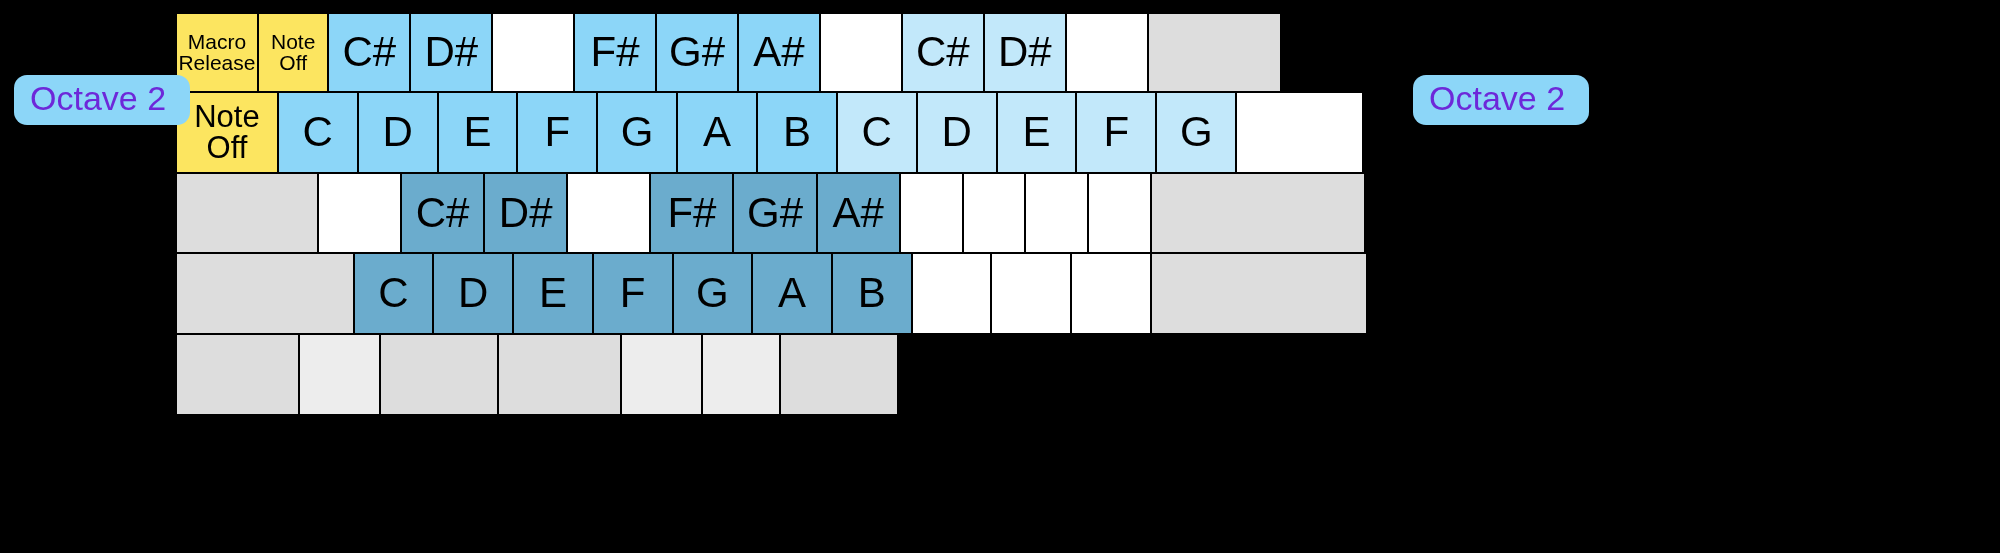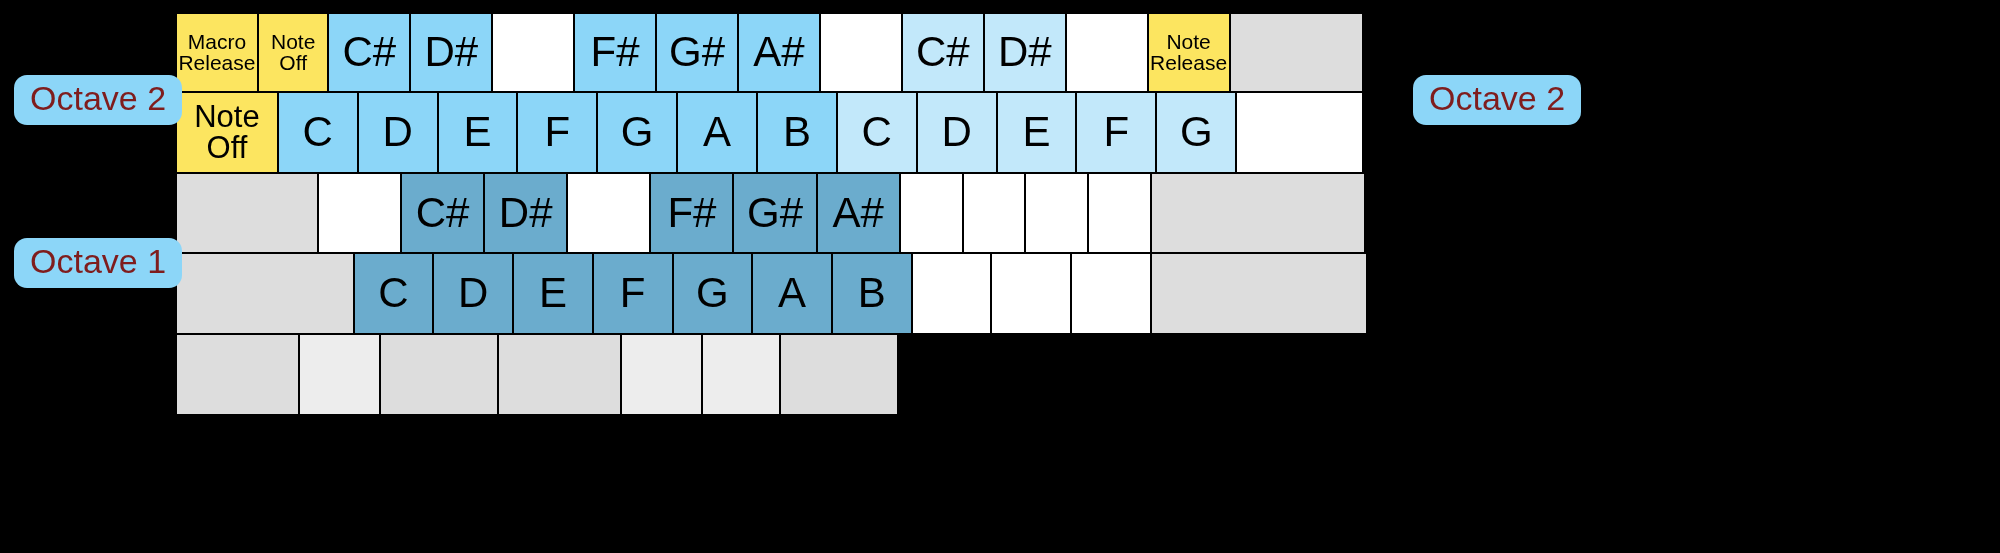--- a/index.html
+++ b/index.html
@@ -27,21 +27,21 @@
   .c-pink{background:#FFBDBD;}
 
   
   .t-small{font-size:21px;}
   .t-mid{font-size:31px;}
   .t-big{font-size:42px;}
   .t-toggle{font-size:40px;}
 
   
   .badge{position:absolute;background:#8CD6F8;border-radius:13px;
-         font-size:34px;color:#7f1d1d;padding:4px 16px 7px 16px;white-space:nowrap;}
+         font-size:34px;color:#6d28d9;padding:4px 24px 7px 16px;white-space:nowrap;}
   #badge-oct2{left:14px;top:75px;}
   #badge-oct1{left:14px;top:238px;}
   #badge-oct3{left:1413px;top:75px;}
 </style>
 </head>
 <body>
 
 <div id="stage">
 
   <div id="grid" class="grid">
@@ -51,21 +51,20 @@
         <div class="cell c-blue t-big" style="flex: 0 0 6.90738%;">C#</div>
         <div class="cell c-blue t-big" style="flex: 0 0 6.90738%;">D#</div>
         <div class="cell c-white t-big" style="flex: 0 0 6.90738%;"></div>
         <div class="cell c-blue t-big" style="flex: 0 0 6.90738%;">F#</div>
         <div class="cell c-blue t-big" style="flex: 0 0 6.90738%;">G#</div>
         <div class="cell c-blue t-big" style="flex: 0 0 6.90738%;">A#</div>
         <div class="cell c-white t-big" style="flex: 0 0 6.90738%;"></div>
         <div class="cell c-lightblue t-big" style="flex: 0 0 6.90738%;">C#</div>
         <div class="cell c-lightblue t-big" style="flex: 0 0 6.90738%;">D#</div>
         <div class="cell c-white t-big" style="flex: 0 0 6.90738%;"></div>
-        <div class="cell c-yellow t-small" style="flex: 0 0 6.90738%;">Note Release</div>
         <div class="cell c-grey t-big" style="flex: 0 0 11.146%;"></div>
       </div>
       <div class="row">
         <div class="cell c-yellow t-mid" style="flex: 0 0 8.5456%;">Note Off</div>
         <div class="cell c-blue t-big" style="flex: 0 0 6.73788%;">C</div>
         <div class="cell c-blue t-big" style="flex: 0 0 6.73788%;">D</div>
         <div class="cell c-blue t-big" style="flex: 0 0 6.73788%;">E</div>
         <div class="cell c-blue t-big" style="flex: 0 0 6.73788%;">F</div>
         <div class="cell c-blue t-big" style="flex: 0 0 6.73788%;">G</div>
         <div class="cell c-blue t-big" style="flex: 0 0 6.73788%;">A</div>
@@ -111,16 +110,15 @@
         <div class="cell c-grey2 t-big" style="flex: 0 0 6.80412%;"></div>
         <div class="cell c-grey t-big" style="flex: 0 0 9.89691%;"></div>
         <div class="cell c-grey t-big" style="flex: 0 0 10.3093%;"></div>
         <div class="cell c-grey2 t-big" style="flex: 0 0 6.80412%;"></div>
         <div class="cell c-grey2 t-big" style="flex: 0 0 6.59794%;"></div>
         <div class="cell c-grey t-big" style="flex: 0 0 9.89691%;"></div>
       </div>
     </div>
 
   <div class="badge" id="badge-oct2">Octave 2</div>
-  <div class="badge" id="badge-oct1">Octave 1</div>
   <div class="badge" id="badge-oct3">Octave 2</div>
 
 </div>
 
 </body></html>

